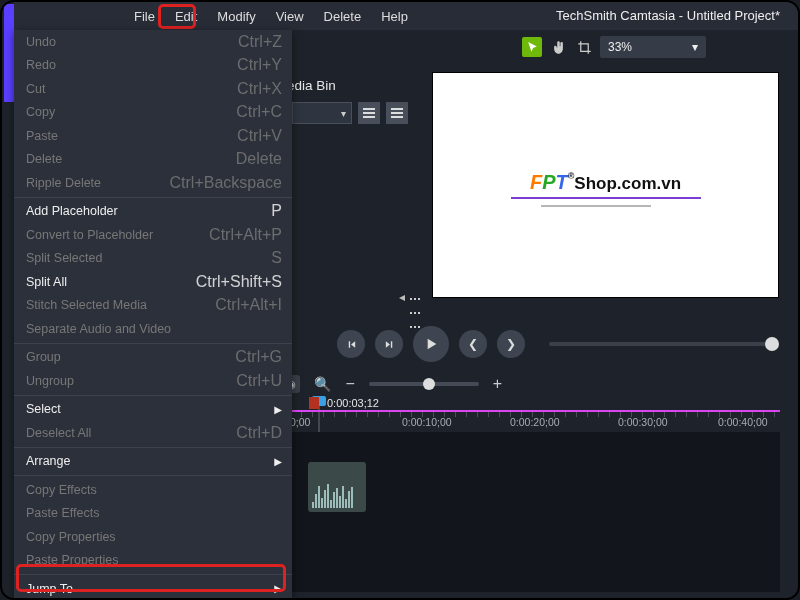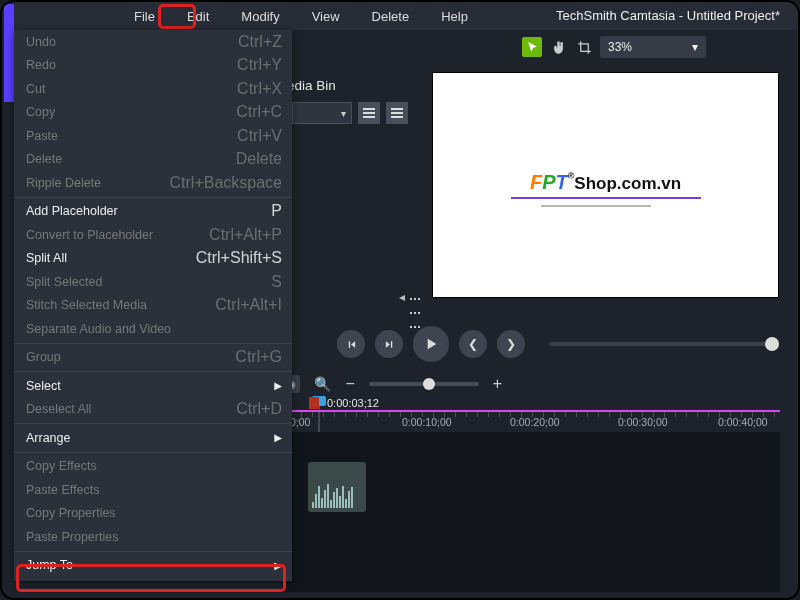--- a/index.html
+++ b/index.html
@@ -1,20 +1,20 @@
 <!DOCTYPE html>
 <html><head>
 <meta charset="utf-8">
 <style>
   * { margin: 0; padding: 0; box-sizing: border-box; font-family: -apple-system, Segoe UI, Arial, sans-serif; }
   body { background: #1a1d24; color: #d8d8d8; width: 800px; height: 600px; overflow: hidden; position: relative; }
   .outer { border: 2px solid #000; width: 800px; height: 600px; border-radius: 14px; overflow: hidden; position: relative; background:#1e232b;}
   .purple { position:absolute; left:2px; top:2px; width:10px; height:98px; background:#5a3fff; }
   .menubar { position:absolute; left:12px; top:0; right:0; height:28px; display:flex; align-items:center; background:#272c36; z-index:10;}
-  .menubar .left { display:flex; gap:12px; padding-left:110px;}
+  .menubar .left { display:flex; gap:0; padding-left:110px;}
   .menubar .item { font-size:13px; color:#ddd; padding:4px 10px; cursor:pointer;}
   .title { position:absolute; right:18px; top:6px; font-size:13px; color:#eee; z-index:20;}
   .edit-highlight { position:absolute; left:156px; top:2px; width:38px; height:25px; border:3px solid #d22; border-radius:5px; z-index:30; pointer-events:none;}
   .dropdown { position:absolute; left:12px; top:28px; width:278px; background:#2b303a; z-index:40; box-shadow:0 2px 8px rgba(0,0,0,.5); padding-bottom:4px;}
   .dropdown .row { display:flex; align-items:center; height:23.5px; padding:0 10px 0 12px; font-size:12.5px; cursor:pointer;}
   .dropdown .row.dis { color:#777; }
   .dropdown .row.en { color:#eee; }
   .dropdown .row .label { flex:1; }
   .dropdown .row .sc { color:inherit; opacity:.85; font-size:16px; }
   .dropdown .row .arrow { font-size:10px; color:#eee; }
@@ -276,40 +276,44 @@
       </div>
       <div class="sep"></div>
       <div class="row en">
         <span class="label">Add Placeholder</span>
         <span class="sc">P</span>
       </div>
       <div class="row dis">
         <span class="label">Convert to Placeholder</span>
         <span class="sc">Ctrl+Alt+P</span>
       </div>
+      <div class="row dis">
+        <span class="label">Split Selected</span>
+        <span class="sc">S</span>
+      </div>
       <div class="row en">
         <span class="label">Split All</span>
         <span class="sc">Ctrl+Shift+S</span>
       </div>
       <div class="row dis">
-        <span class="label">Split Selected</span>
-        <span class="sc">S</span>
-      </div>
-      <div class="row dis">
         <span class="label">Stitch Selected Media</span>
         <span class="sc">Ctrl+Alt+I</span>
       </div>
       <div class="row dis">
         <span class="label">Separate Audio and Video</span>
       </div>
       <div class="sep"></div>
       <div class="row dis">
         <span class="label">Group</span>
         <span class="sc">Ctrl+G</span>
       </div>
+      <div class="row dis">
+        <span class="label">Ungroup</span>
+        <span class="sc">Ctrl+U</span>
+      </div>
       <div class="sep"></div>
       <div class="row en">
         <span class="label">Select</span>
         <span class="arrow">▶</span>
       </div>
       <div class="row dis">
         <span class="label">Deselect All</span>
         <span class="sc">Ctrl+D</span>
       </div>
       <div class="sep"></div>

